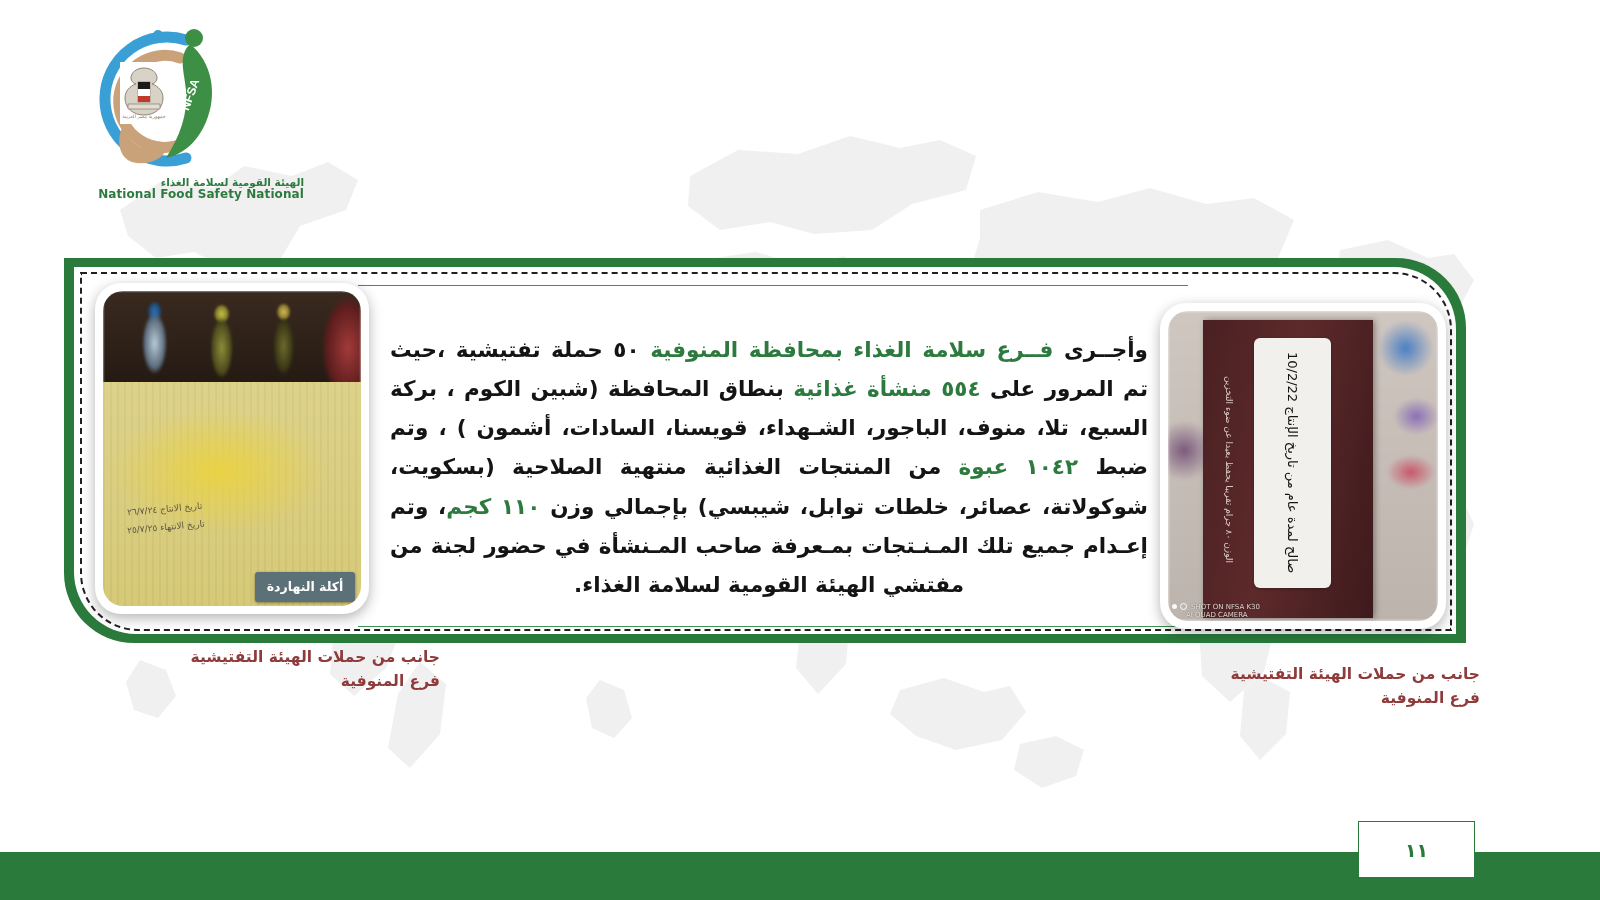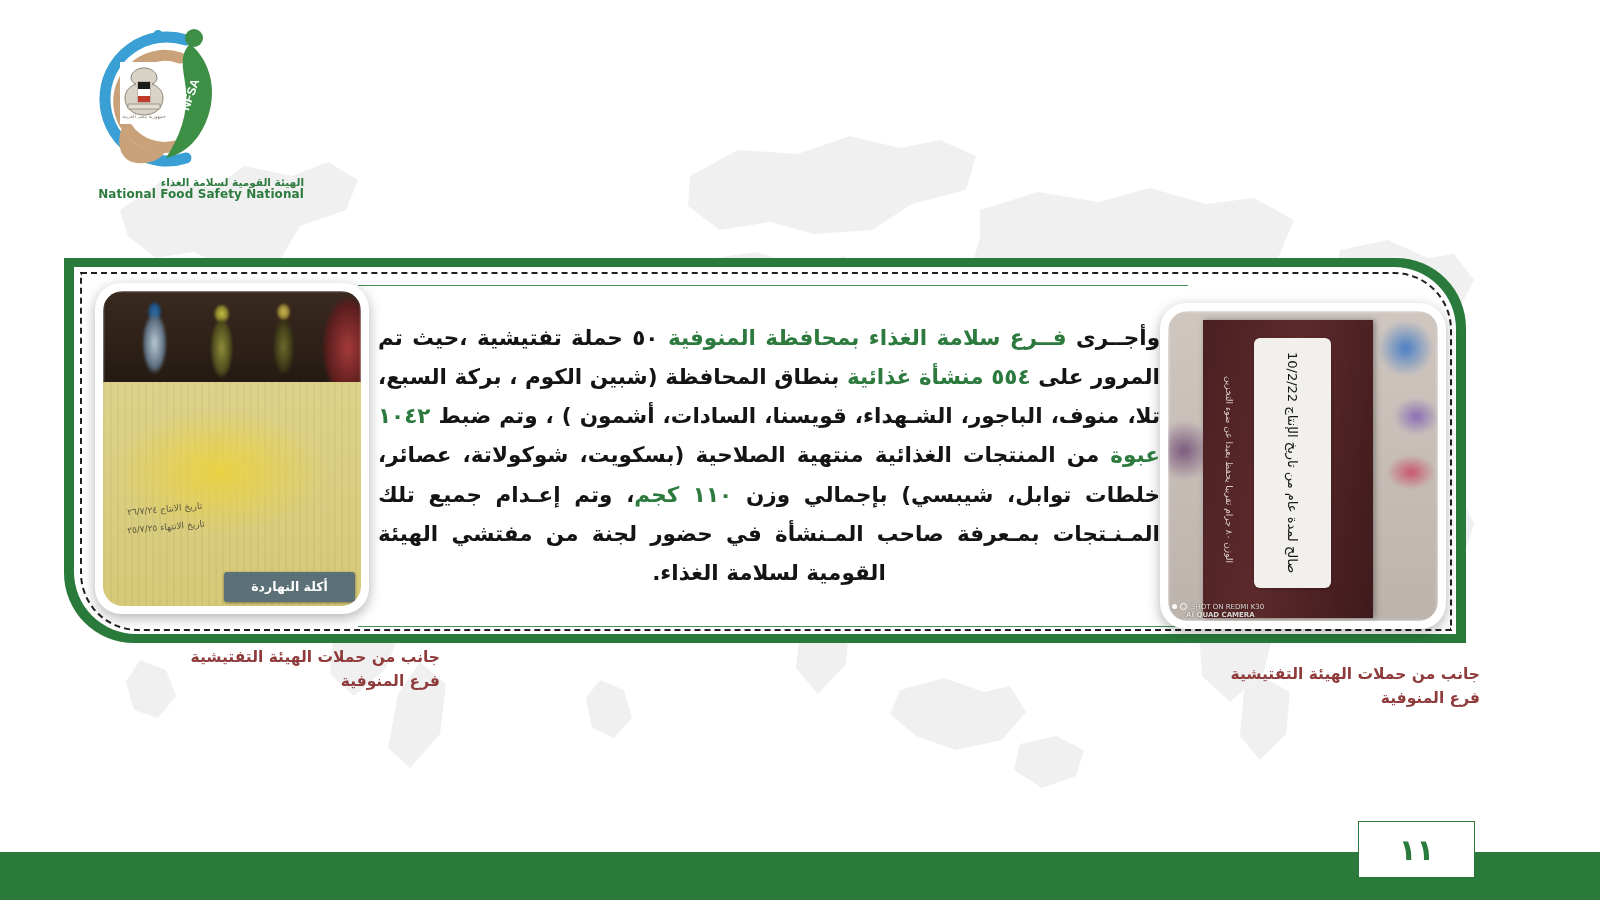--- a/index.html
+++ b/index.html
@@ -95,21 +95,21 @@
     background:
       radial-gradient(ellipse 60% 40% at 45% 40%, #e9d244 0%, rgba(233,210,68,0) 70%),
       repeating-linear-gradient(90deg, rgba(0,0,0,.035) 0 2px, rgba(0,0,0,0) 2px 7px),
       linear-gradient(#ded28a,#d6c977);
   }
   .pl-hand{
     position:absolute;color:#4a4436;font-size:9px;letter-spacing:.4px;
     transform:rotate(-5deg);white-space:nowrap;opacity:.85;
   }
   #pl-tag{
-    position:absolute;right:6px;bottom:4px;width:131px;height:30px;
+    position:absolute;right:6px;bottom:4px;width:100px;height:30px;
     background:#5c7078;border-radius:3px;
     display:flex;align-items:center;justify-content:center;
     color:#fff;font-size:12.5px;font-weight:bold;
     box-shadow:0 1px 3px rgba(0,0,0,.4);
   }
 
   
   #pr-bg{
     position:absolute;left:0;top:0;width:100%;height:100%;
     background:
@@ -157,40 +157,40 @@
     border:1px solid #fff;margin-right:4px;vertical-align:middle;
   }
 
   
   #copy{
     position:absolute;left:378px;top:318px;width:782px;z-index:7;
     direction:rtl;text-align:justify;text-align-last:center;
     font-size:21.5px;line-height:1.82;color:#141414;font-weight:bold;
   }
   #copy .g{color:#2d7a3e;}
-  #copy p{margin:0;}
+  #copy p{margin:12px;}
 
   
   .caption{
     position:absolute;z-index:7;direction:rtl;text-align:right;
     color:#8f3b3b;font-size:15.5px;line-height:1.55;font-weight:bold;
   }
   #caption-left{left:120px;top:645px;width:320px;}
   #caption-right{left:1110px;top:662px;width:370px;}
 
   
   #footer-bar{
     position:absolute;left:0;bottom:0;width:1600px;height:48px;
     background:#2a7a3c;z-index:2;
   }
   #page-box{
     position:absolute;right:125px;bottom:22px;width:115px;height:55px;
     background:#ffffff;border:1.5px solid #2a7a3c;z-index:8;
     display:flex;align-items:center;justify-content:center;
-    color:#2a7a3c;font-size:29px;font-weight:bold;
+    color:#2a7a3c;font-size:19px;font-weight:bold;
   }
 </style>
 </head>
 <body>
 
 <div id="worldmap">
   <svg viewBox="0 0 1600 860" preserveAspectRatio="none" aria-hidden="true">
     <g fill="#f0f0f0">
       <path d="M120,210 l40,-28 54,6 30,-22 48,10 36,-14 30,18 -12,30 -46,16 -20,34 -50,10 -36,-18 -38,6 -28,-22 z"></path>
       <path d="M248,300 l52,-10 40,16 26,-6 18,26 -22,34 -34,8 -30,-20 -36,4 -22,-28 z"></path>
@@ -282,22 +282,22 @@
     <div id="pr-bg"></div>
     <div id="pr-box">
       <div id="pr-sidetext">
         <span>الوزن ٨٠ جرام تقريبا يحفظ بعيدا عن ضوء التخزين</span>
       </div>
       <div id="pr-label">
         <span>صالح لمدة عام من تاريخ الإنتاج 10/2/22</span>
       </div>
     </div>
     <div id="pr-watermark">
-      <span class="dot"></span><span class="ring"></span><span>SHOT ON REDMI K30</span><br>
-      <span style="margin-left:14px;display:inline-block;font-weight:bold;">AI QUAD CAMERA</span>
+      <span class="dot"></span><span class="ring"></span><span>SHOT ON NFSA K30</span><br>
+      <span style="margin-left:14px;display:inline-block;">AI QUAD CAMERA</span>
     </div>
   </div>
 </div>
 
 <div id="copy">
   <p><span>وأجــرى </span><span class="g">فــرع سلامة الغذاء بمحافظة المنوفية</span><span> ٥٠ حملة تفتيشية ،</span><span>حيث تم المرور على </span><span class="g">٥٥٤ منشأة غذائية</span><span> بنطاق المحافظة (شبين الكوم ، بركة السبع، تلا، منوف، الباجور، الشـهداء، قويسنا، السادات، أشمون ) ، وتم ضبط </span><span class="g">١٠٤٢ عبوة</span><span> من المنتجات الغذائية منتهية الصلاحية (بسكويت، شوكولاتة، عصائر، خلطات توابل، شيبسي) بإجمالي وزن </span><span class="g">١١٠ كجم</span><span>، وتم إعـدام جميع تلك المـنـتجات بمـعرفة صاحب المـنشأة في حضور لجنة من مفتشي الهيئة القومية لسلامة الغذاء.</span></p>
 </div>
 
 <div id="caption-left" class="caption">
   <div>جانب من حملات الهيئة التفتيشية</div>

